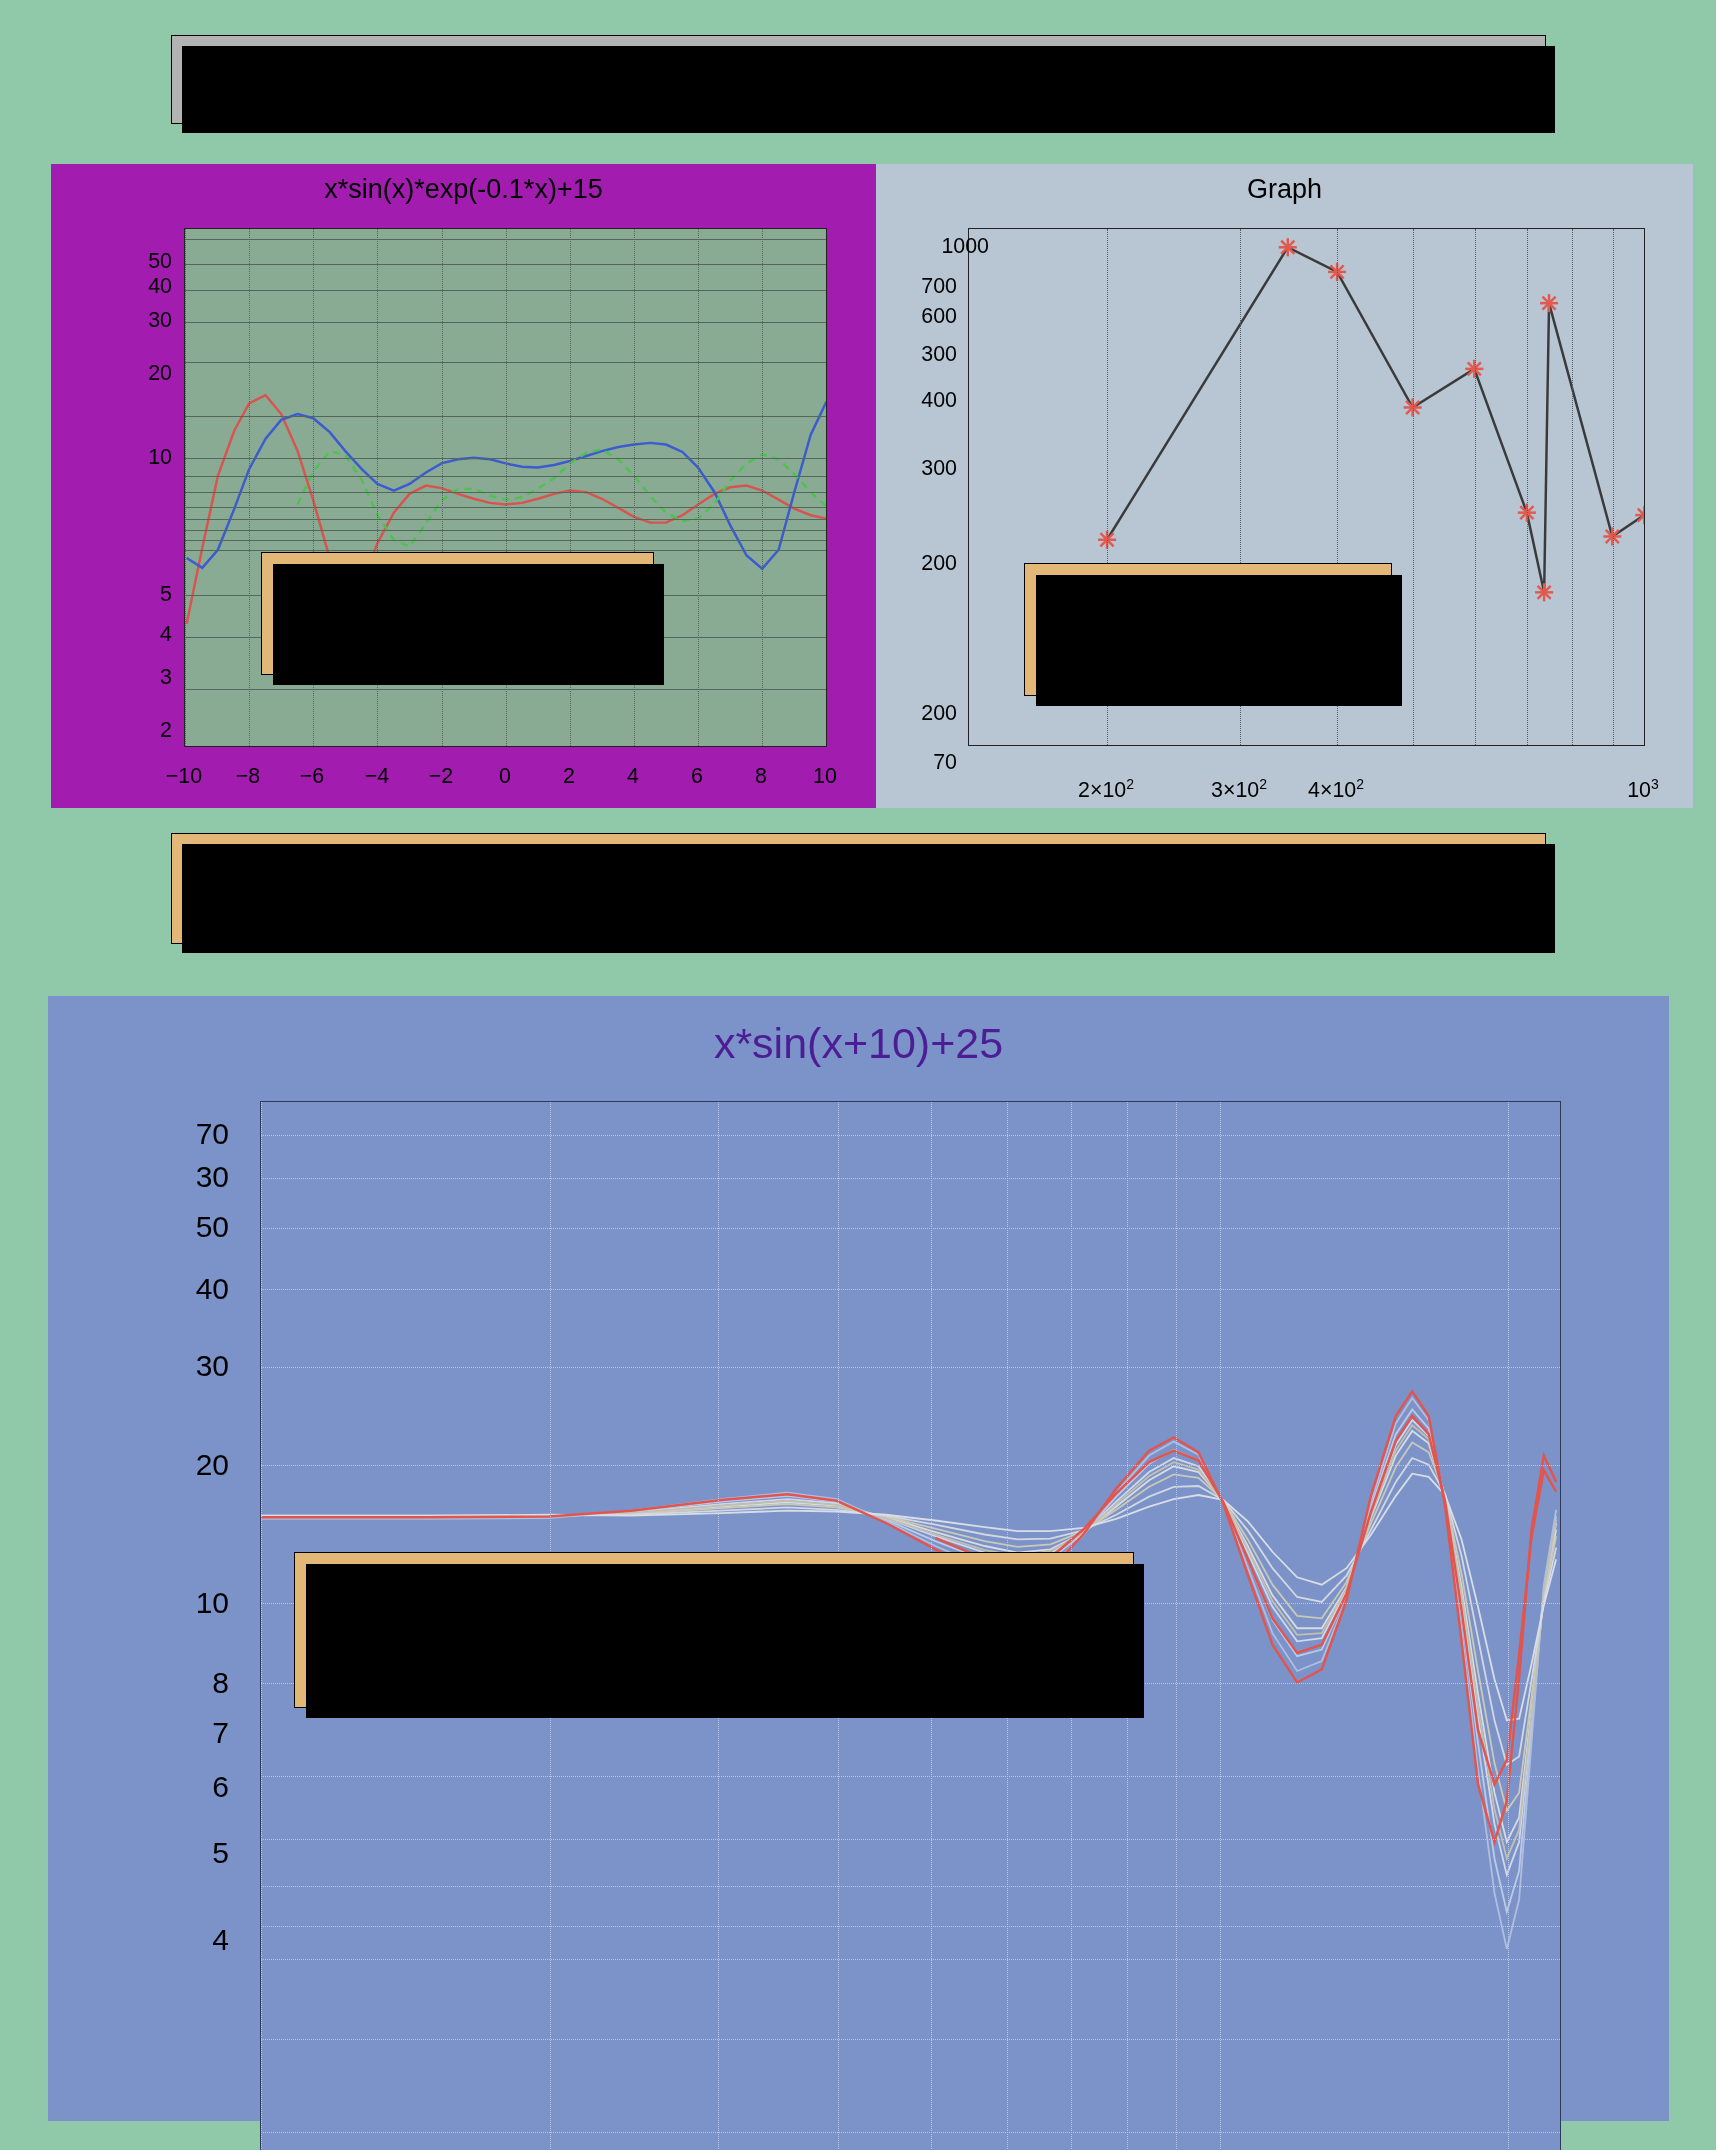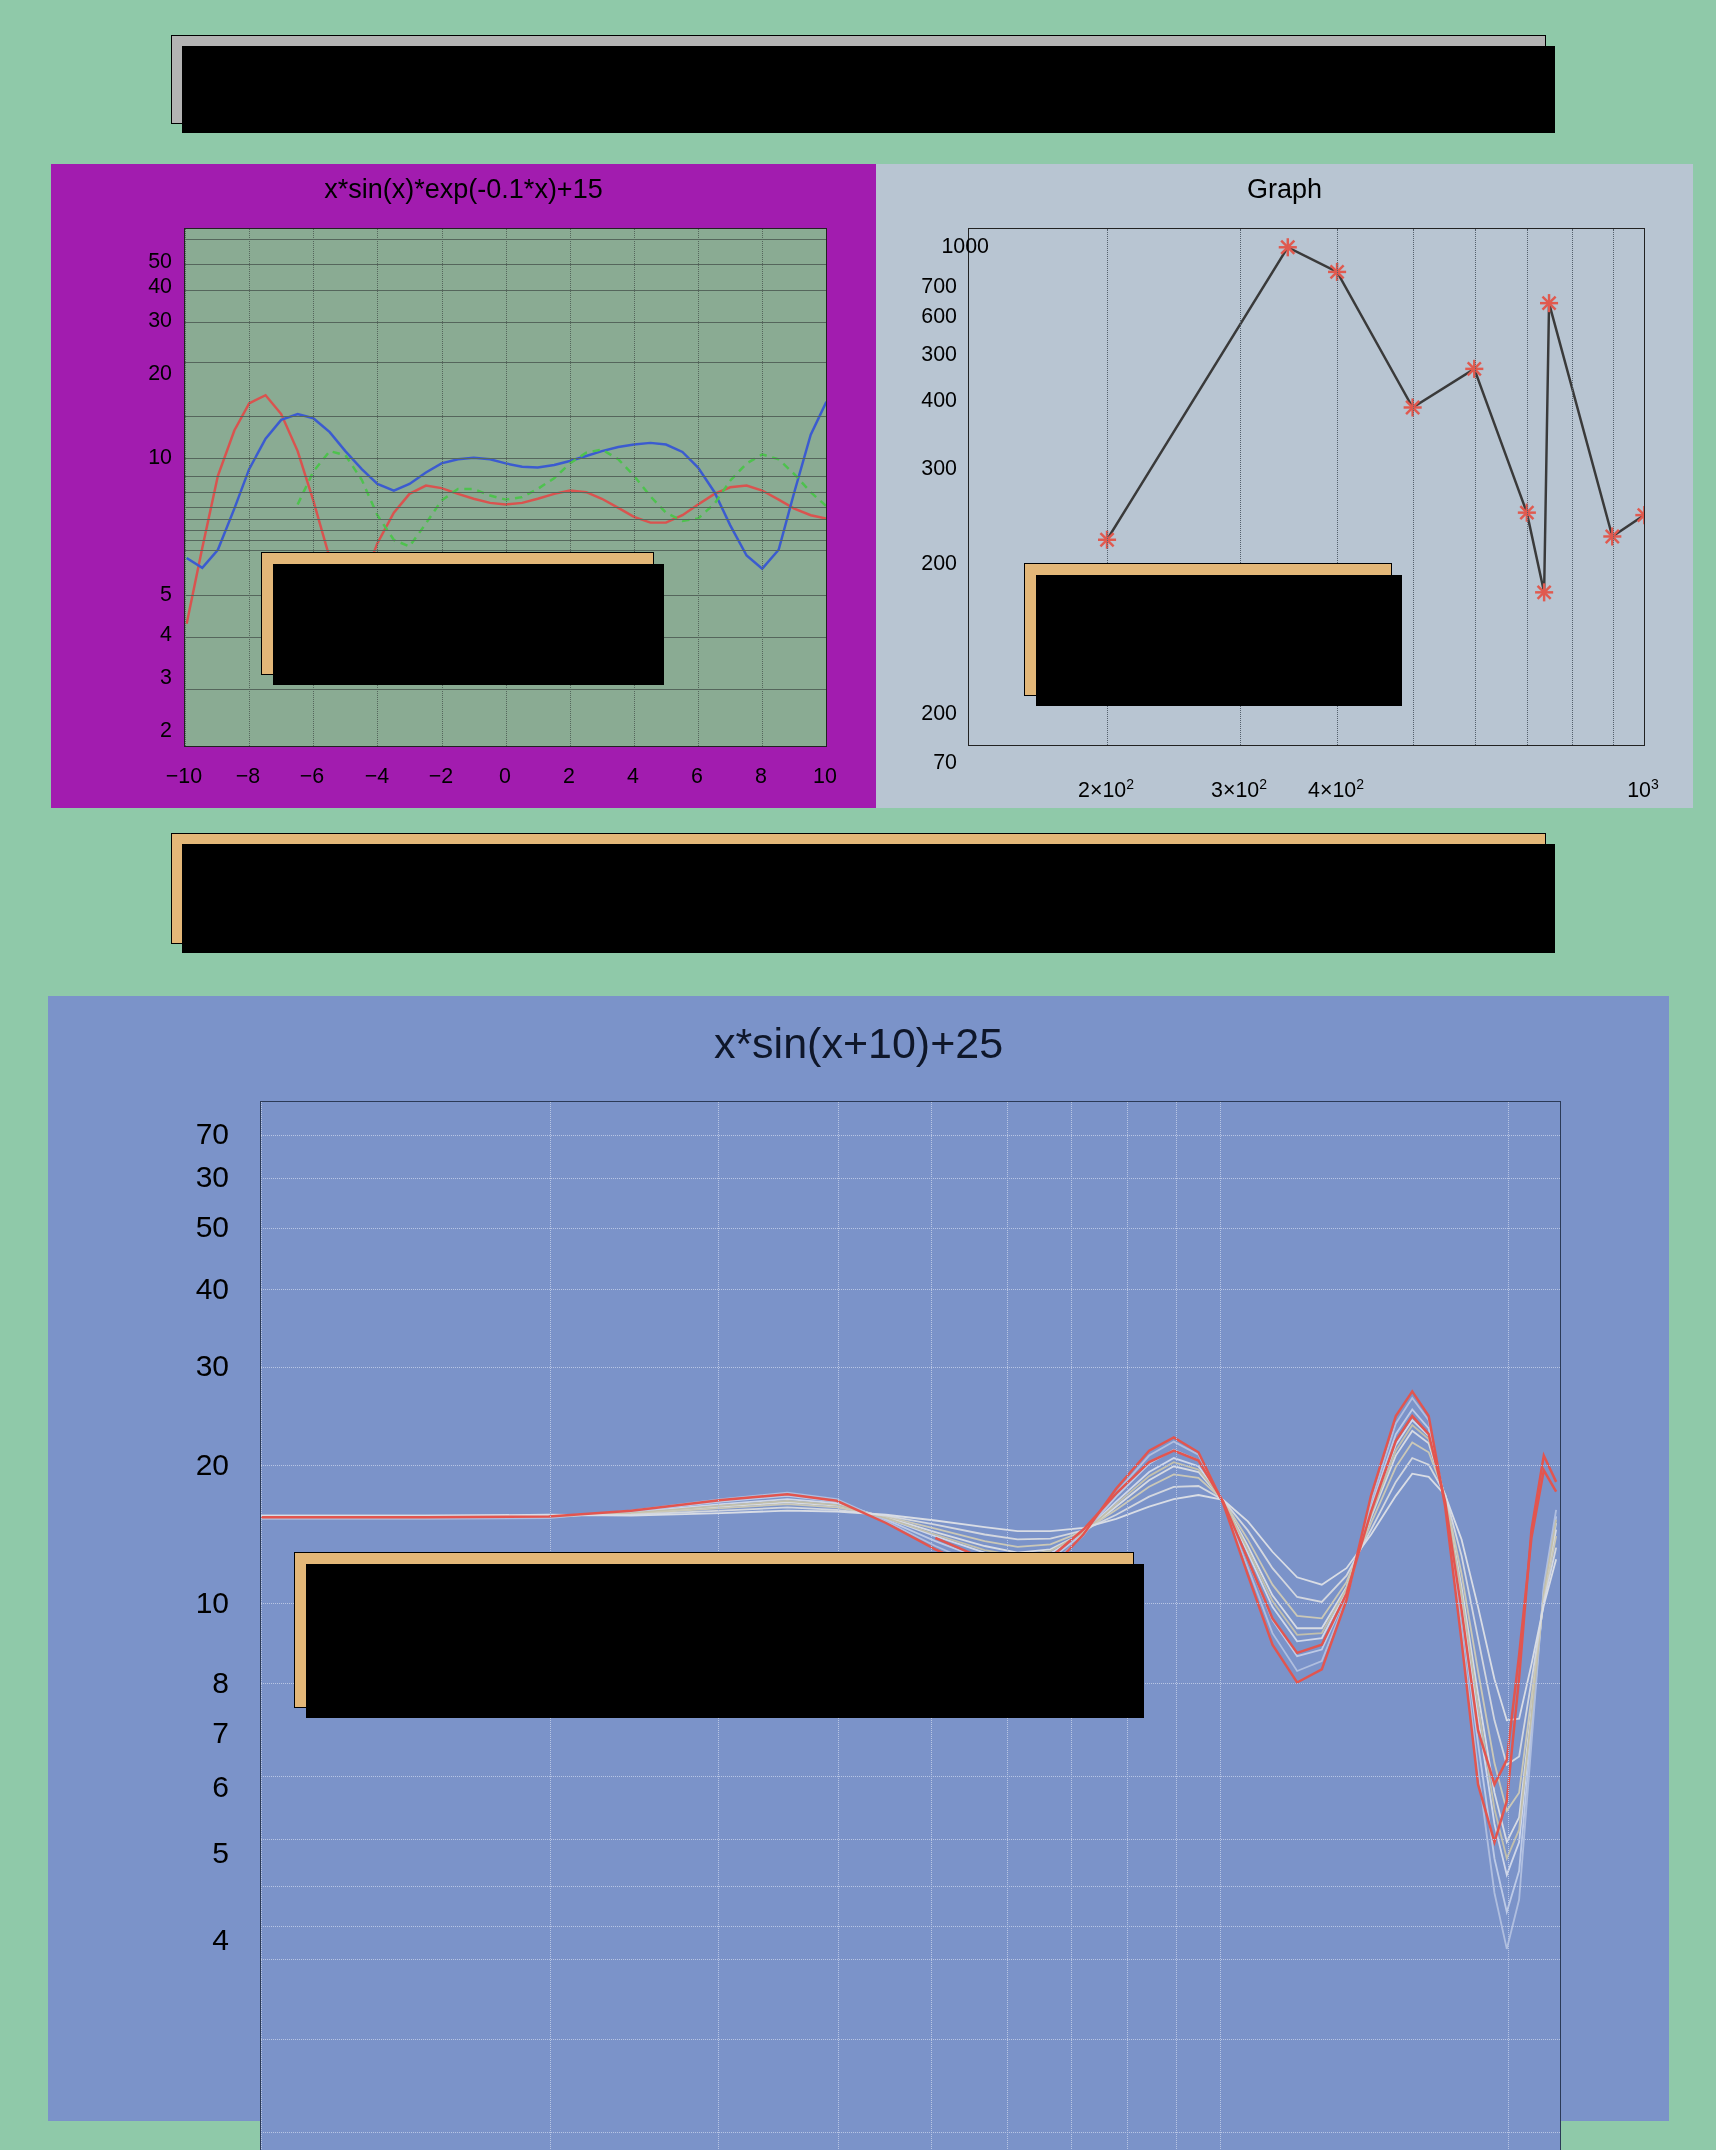--- a/index.html
+++ b/index.html
@@ -247,21 +247,21 @@
     height: 1125px;
     background: #7b93c9;
   }
   #pad3-title {
     position: absolute;
     top: 23px;
     left: 0;
     width: 100%;
     text-align: center;
     font-size: 43px;
-    color: #0f172a;
+    color: #4c1d95;
   }
   #pad3-frame {
     position: absolute;
     left: 212px;
     top: 105px;
     width: 1301px;
     height: 1087px;
     background: #7b93c9;
     border: 0.8px solid #2b3a57;
     box-sizing: border-box;

